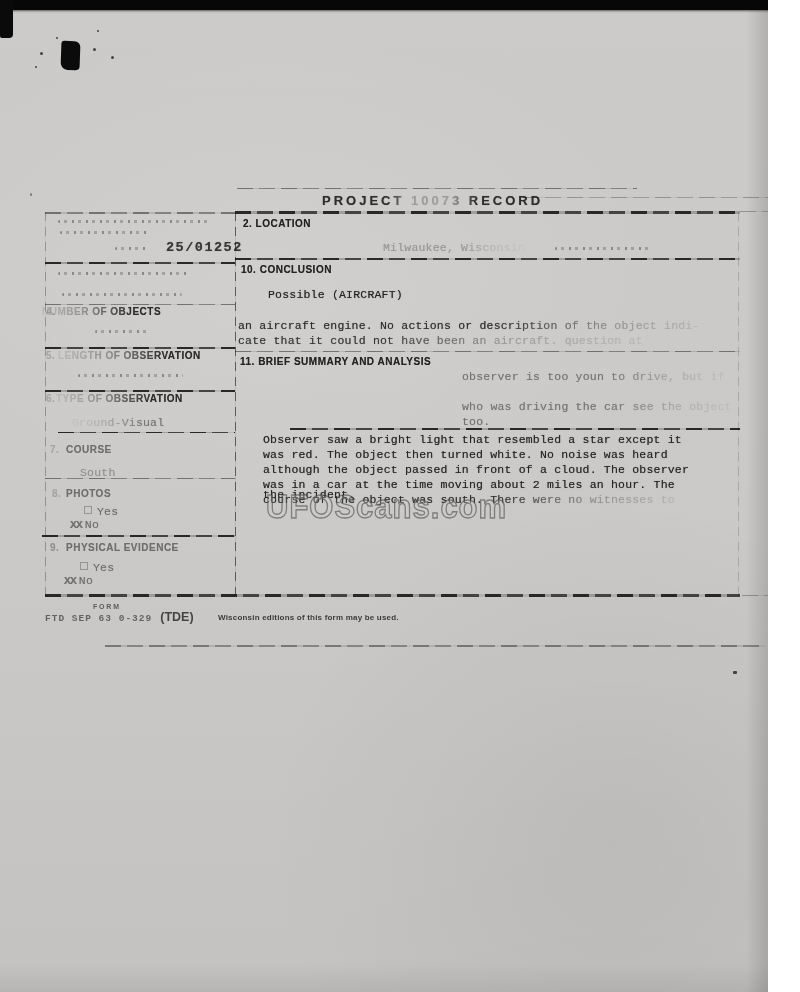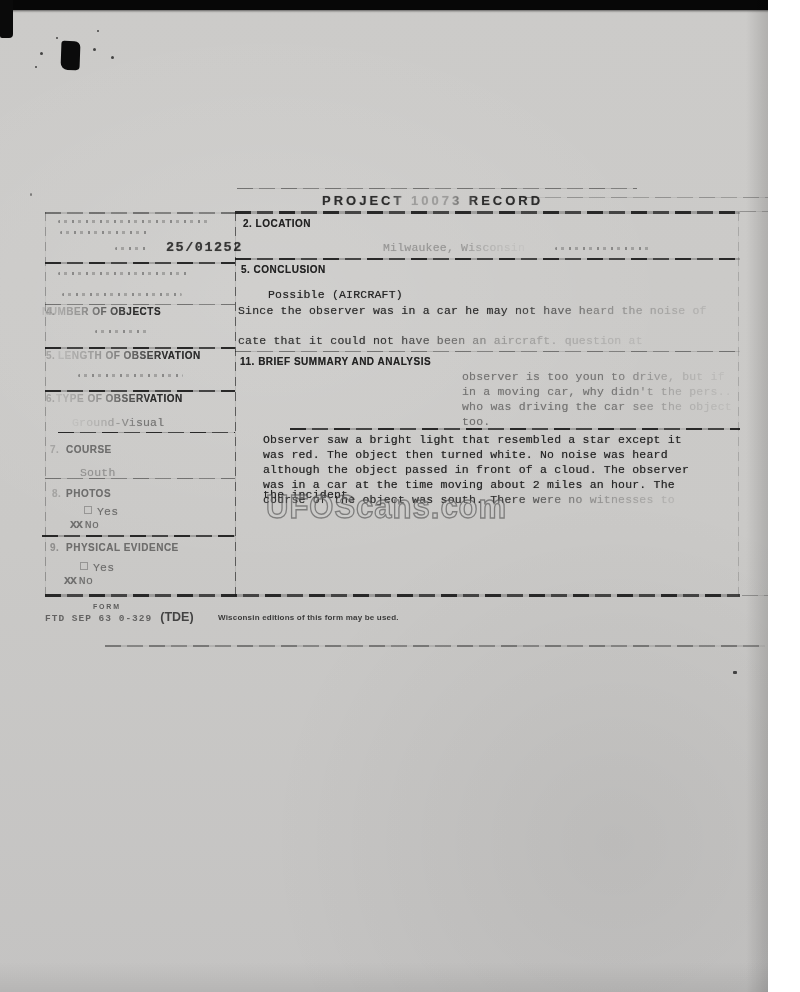--- a/index.html
+++ b/index.html
@@ -141,29 +141,28 @@
   <div class="lbl dim2" style="left:50px;top:542px;">9.</div>
   <div class="lbl dim" style="left:66px;top:542px;">PHYSICAL EVIDENCE</div>
   <div class="typed dim" style="left:80px;top:561px;"><span class="cbox"></span><span>Yes</span></div>
   <div class="typed dim" style="left:64px;top:574px;"><span class="xmark">XX</span><span>No</span></div>
 
   <div class="lbl" style="left:243px;top:218px;">2. LOCATION</div>
   <div class="typed dim2 fadeR" style="left:383px;top:241px;">Milwaukee, Wisconsin</div>
   <div class="marks" style="left:555px;top:247px;width:95px;"></div>
   <div class="hline" style="left:235px;top:258px;width:505px;"></div>
 
-  <div class="lbl" style="left:241px;top:264px;">5. CONCLUSION</div>
+  <div class="lbl" style="left:241px;top:264px;">10. CONCLUSION</div>
   <div class="typed" style="left:268px;top:288px;">Possible (AIRCRAFT)</div>
-  <div class="typed fadeR" style="left:238px;top:304px;">Since the observer was in a car he may not have heard the noise of</div>
+  <div class="typed fadeR" style="left:238px;top:319px;">an aircraft engine.  No actions or description of the object indi-</div>
   <div class="typed fadeR2" style="left:238px;top:334px;">cate that it could not have been an aircraft.   question at</div>
   <div class="hline thin lite" style="left:235px;top:351px;width:505px;"></div>
 
   <div class="lbl" style="left:240px;top:356px;">11. BRIEF SUMMARY AND ANALYSIS</div>
   <div class="typed dim fadeR" style="left:462px;top:370px;">observer is too youn to drive, but if</div>
-  <div class="typed dim fadeR" style="left:462px;top:385px;">in a moving car, why didn't the pers..</div>
   <div class="typed dim fadeR" style="left:462px;top:400px;">who was driving the car see the object</div>
   <div class="typed dim" style="left:462px;top:415px;">too.</div>
   <div class="hline" style="left:290px;top:428px;width:450px;"></div>
 
   <div class="typed" style="left:263px;top:433px;">Observer saw a bright light that resembled a star except it</div>
   <div class="typed" style="left:263px;top:463px;">although the object passed in front of a cloud.  The observer</div>
   <div class="typed" style="left:263px;top:448px;">was red.  The object then turned white.  No noise was heard</div>
   <div class="typed" style="left:263px;top:478px;">was in a car at the time moving about 2 miles an hour.  The</div>
   <div class="typed fadeR" style="left:263px;top:493px;">course of the object was south.  There were no witnesses to</div>
   <div class="typed" style="left:263px;top:488px;">the incident.</div>

